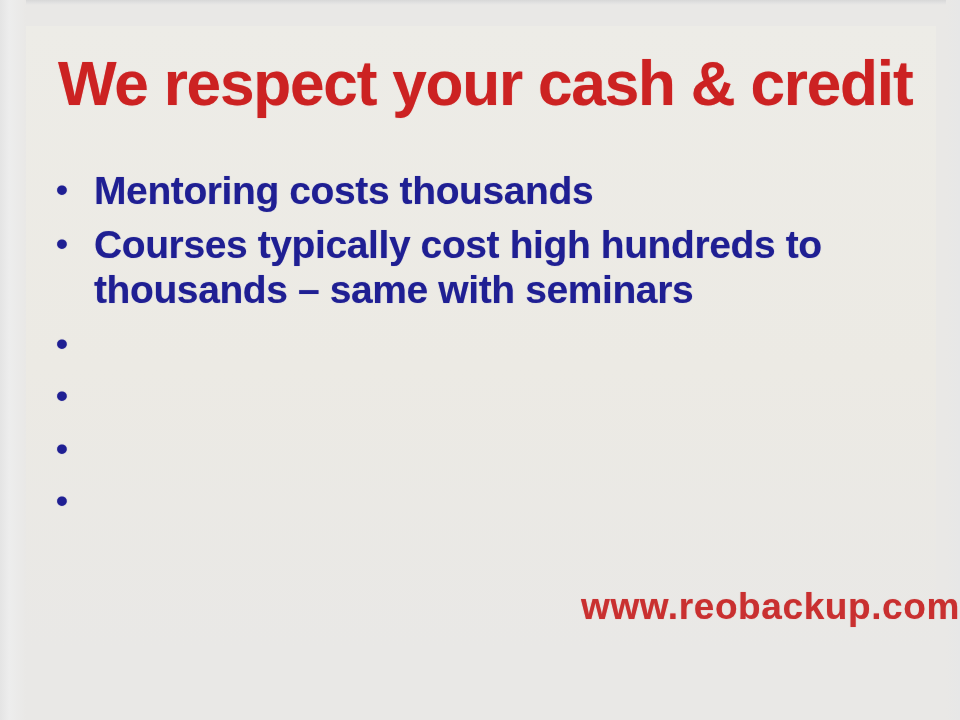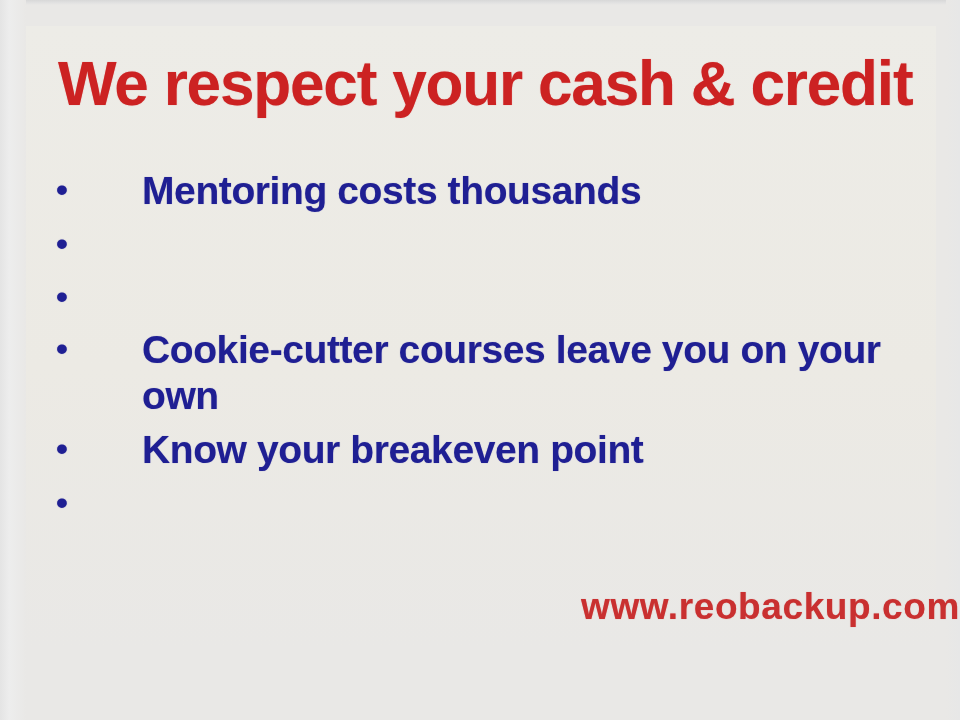--- a/index.html
+++ b/index.html
@@ -92,21 +92,20 @@
     line-height: 1.28;
     color: #1f1f93;
     text-align: left;
     padding-left: 6px;
     box-sizing: border-box;
   }
   .bullet-text {
     flex: 1 1 auto;
     display: block;
     max-width: 790px;
-    margin-left: 48px;
   }
 
   #footer-url {
     position: absolute;
     left: 0;
     top: 586px;
     width: 960px;
     text-align: right;
     color: #c93030;
     font-size: 37px;
@@ -132,34 +131,33 @@
 
     <ul id="bullet-list">
 
       <li class="bullet-row">
         <span class="bullet-dot">•</span>
         <span class="bullet-text">Mentoring costs thousands</span>
       </li>
 
       <li class="bullet-row">
         <span class="bullet-dot">•</span>
+        <span class="bullet-text">Courses typically cost high hundreds to thousands – same with seminars</span>
       </li>
 
       <li class="bullet-row">
         <span class="bullet-dot">•</span>
       </li>
 
       <li class="bullet-row">
         <span class="bullet-dot">•</span>
-        <span class="bullet-text">Cookie-cutter courses leave you on your own</span>
       </li>
 
       <li class="bullet-row">
         <span class="bullet-dot">•</span>
-        <span class="bullet-text">Know your breakeven point</span>
       </li>
 
       <li class="bullet-row">
         <span class="bullet-dot">•</span>
       </li>
 
     </ul>
 
     <div id="footer-url">www.reobackup.com</div>
 

